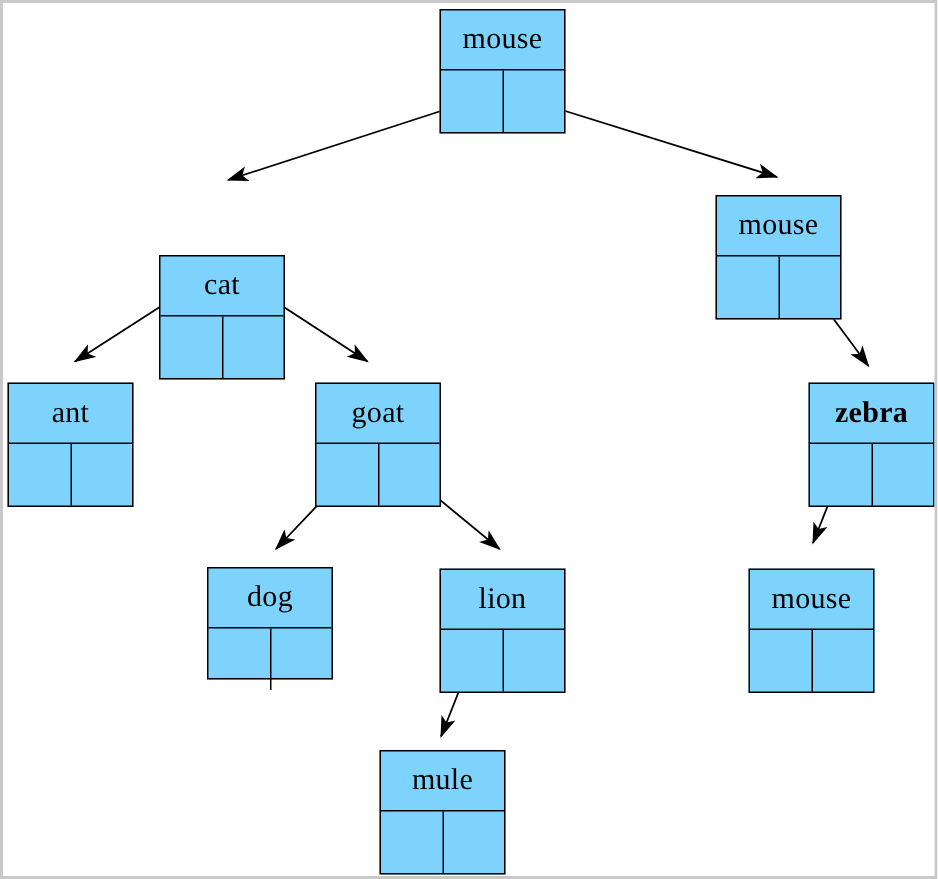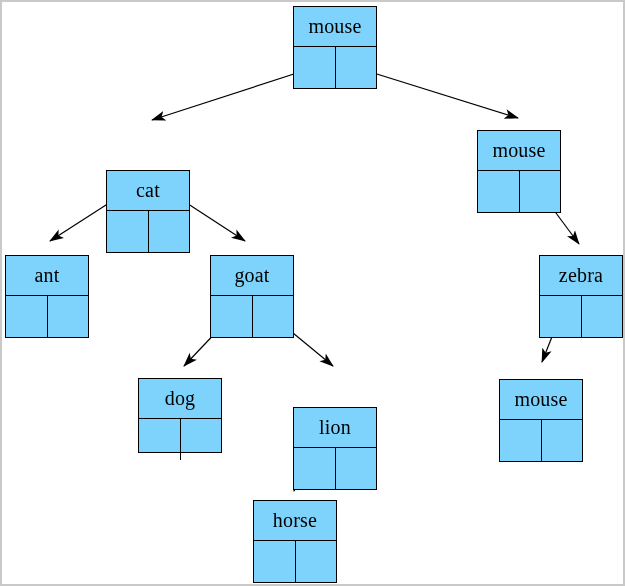--- a/index.html
+++ b/index.html
@@ -109,49 +109,49 @@
           <div class="cell right"></div>
         </div>
       </div>
       <div class="node" style="left: 208px; top: 253px; width: 84px; height: 83px; border-color: rgb(0, 0, 0);">
         <div class="node-label" style="height: 40px; border-color: rgb(0, 0, 0); color: rgb(0, 0, 0);">goat</div>
         <div class="node-cells" style="height: 41px;">
           <div class="cell left" style="border-color: rgb(0, 0, 0);"></div>
           <div class="cell right"></div>
         </div>
       </div>
-      <div class="node" style="left: 537px; top: 253px; width: 84px; height: 83px; border-color: rgb(0, 0, 0);">
+      <div class="node" style="left: 537px; top: 253px; width: 84px; height: 83px; border-color: rgb(0, 0, 0); font-weight: bold;">
         <div class="node-label" style="height: 40px; border-color: rgb(0, 0, 0); color: rgb(0, 0, 0);">zebra</div>
         <div class="node-cells" style="height: 41px;">
           <div class="cell left" style="border-color: rgb(0, 0, 0);"></div>
           <div class="cell right"></div>
         </div>
       </div>
       <div class="node" style="left: 136px; top: 376px; width: 84px; height: 75px; border-color: rgb(0, 0, 0);">
         <div class="node-label" style="height: 40px; border-color: rgb(0, 0, 0); color: rgb(0, 0, 0);">dog</div>
         <div class="node-cells" style="height: 41px;">
           <div class="cell left" style="border-color: rgb(0, 0, 0);"></div>
           <div class="cell right"></div>
         </div>
       </div>
-      <div class="node" style="left: 291px; top: 377px; width: 84px; height: 83px; border-color: rgb(0, 0, 0); margin-top: 28px;">
+      <div class="node" style="left: 291px; top: 377px; width: 84px; height: 83px; border-color: rgb(0, 0, 0);">
         <div class="node-label" style="height: 40px; border-color: rgb(0, 0, 0); color: rgb(0, 0, 0);">lion</div>
         <div class="node-cells" style="height: 41px;">
           <div class="cell left" style="border-color: rgb(0, 0, 0);"></div>
           <div class="cell right"></div>
         </div>
       </div>
       <div class="node" style="left: 497px; top: 377px; width: 84px; height: 83px; border-color: rgb(0, 0, 0);">
         <div class="node-label" style="height: 40px; border-color: rgb(0, 0, 0); color: rgb(0, 0, 0);">mouse</div>
         <div class="node-cells" style="height: 41px;">
           <div class="cell left" style="border-color: rgb(0, 0, 0);"></div>
           <div class="cell right"></div>
         </div>
       </div>
       <div class="node" style="left: 251px; top: 498px; width: 84px; height: 83px; border-color: rgb(0, 0, 0);">
-        <div class="node-label" style="height: 40px; border-color: rgb(0, 0, 0); color: rgb(0, 0, 0);">horse</div>
+        <div class="node-label" style="height: 40px; border-color: rgb(0, 0, 0); color: rgb(0, 0, 0);">mule</div>
         <div class="node-cells" style="height: 41px;">
           <div class="cell left" style="border-color: rgb(0, 0, 0);"></div>
           <div class="cell right"></div>
         </div>
       </div>
     </div>
 </div>
 
 </body></html>

